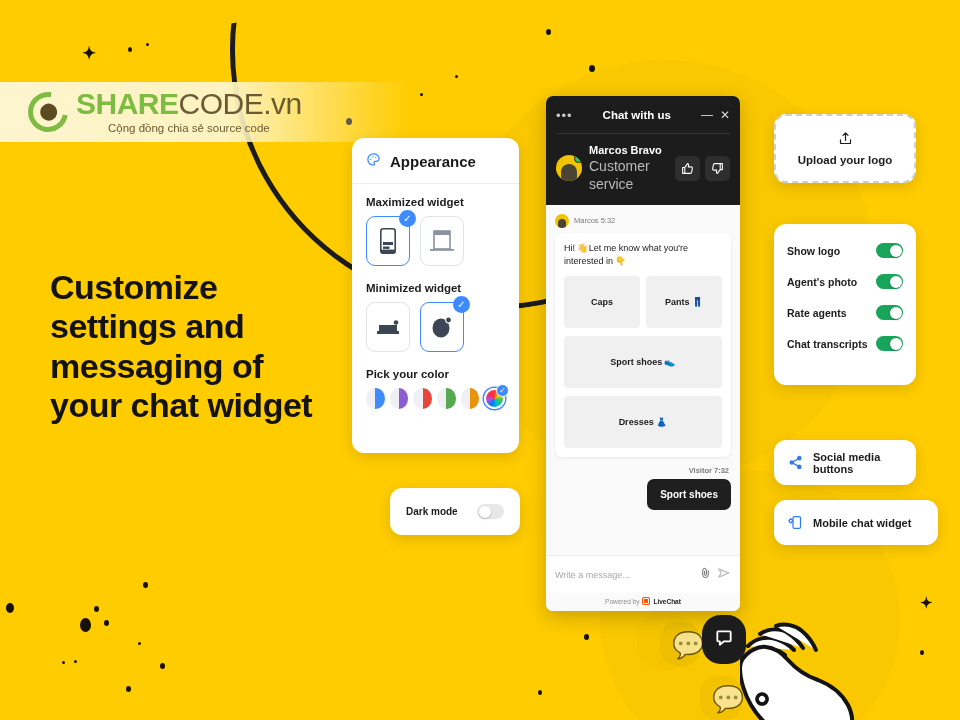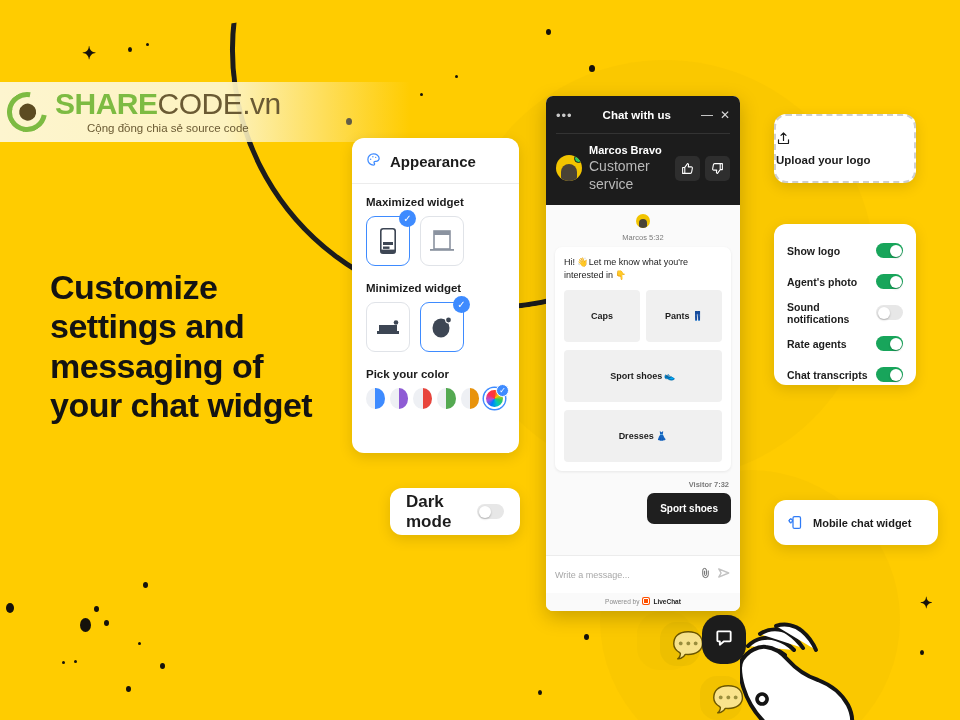--- a/index.html
+++ b/index.html
@@ -36,21 +36,21 @@
     background: rgba(230,185,0,.55);
   }
   .ghost-ico {
     position: absolute; color: rgba(255,255,255,.55); font-size: 26px;
   }
 
   
   .watermark {
     position: absolute; left: 0; top: 82px; width: 410px; height: 60px;
     background: linear-gradient(90deg,#fdf5cf 0%,#fdf3c0 55%,rgba(255,236,150,0) 100%);
-    display: flex; align-items: center; padding-left: 7px; gap: 8px;
+    display: flex; align-items: center; padding-left: 28px; gap: 8px;
   }
   .wm-mark {
     width: 40px; height: 40px; border-radius: 50%;
     border: 5px solid #7DBB42;
     border-right-color: transparent;
     position: relative; transform: rotate(-35deg); flex: none;
   }
   .wm-mark::after {
     content: ""; position: absolute; left: 50%; top: 50%;
     width: 17px; height: 17px; margin: -8.5px 0 0 -8.5px;
@@ -105,21 +105,21 @@
   .sw.rainbow .chk {
     position: absolute; right: -6px; top: -6px; width: 13px; height: 13px;
     background: #3E8BFF; border-radius: 50%; color: #fff; font-size: 8px;
     display: flex; align-items: center; justify-content: center; border: 1.5px solid #fff;
   }
 
   
   #darkmode { left: 390px; top: 488px; width: 130px; height: 47px;
               display: flex; align-items: center; justify-content: space-between;
               padding: 0 16px; }
-  .dm-label { font-size: 17px; font-weight: bold; color: #1c1c1c; }
+  .dm-label { font-size: 10px; font-weight: bold; color: #1c1c1c; }
 
   
   .tg { width: 27px; height: 15px; border-radius: 8px; position: relative; flex: none; }
   .tg.on { background: #18A55B; }
   .tg.off { background: #e7e7e7; }
   .tg::after { content:""; position: absolute; top: 1.5px; width: 12px; height: 12px;
                border-radius: 50%; background: #fff; box-shadow: 0 1px 2px rgba(0,0,0,.25); }
   .tg.on::after { right: 1.5px; }
   .tg.off::after { left: 1.5px; }
 
@@ -139,21 +139,21 @@
   .avatar::after { content:""; position: absolute; left: 5px; top: 9px; width: 16px; height: 17px;
                    background: #4a4336; border-radius: 8px 8px 4px 4px; }
   .avatar .status { position: absolute; right: -1px; top: -1px; width: 9px; height: 9px;
                     border-radius: 50%; background: #2ecc5f; border: 1.5px solid #1c1c1c; z-index:2; }
   .ag-name { font-size: 11px; font-weight: bold; line-height: 1.3; }
   .ag-role { font-size: 14px; color: #b9b9b9; line-height: 1.3; }
   .rate { margin-left: auto; display: flex; gap: 5px; }
   .rate-btn { width: 25px; height: 25px; border-radius: 5px; background: #2e2e2e;
               display: flex; align-items: center; justify-content: center; color: #fff; font-size: 12px; }
   .ch-body { flex: 1; background: #fafafa; padding: 9px 9px 0; position: relative; overflow: hidden; }
-  .msg-meta { display: flex; align-items: center; gap: 5px; font-size: 7.5px; color: #7a7a7a; margin-bottom: 5px; flex-direction: column; }
+  .msg-meta { display: flex; align-items: center; gap: 5px; font-size: 7.5px; color: #7a7a7a; margin-bottom: 5px; }
   .msg-meta .avatar { width: 14px; height: 14px; }
   .msg-meta .avatar::after { left: 3px; top: 5px; width: 8px; height: 9px; }
   .bubble-in { background: #fff; border-radius: 7px; padding: 9px; box-shadow: 0 1px 3px rgba(0,0,0,.08); }
   .bubble-in p { font-size: 9px; line-height: 1.45; color: #1c1c1c; }
   .qr-row { display: flex; gap: 6px; margin-top: 8px; }
   .qr { flex: 1; background: #f0f0f0; border-radius: 4px; text-align: center;
         font-size: 9px; font-weight: 600; color: #1c1c1c; padding: 21px 2px; }
   .meta-right { text-align: right; font-size: 7.5px; color: #7a7a7a; margin: 9px 2px 4px 0; font-weight: bold; }
   .bubble-out { margin-left: auto; width: fit-content; background: #1f1f1f; color: #fff;
                 border-radius: 7px; padding: 10px 13px; font-size: 10px; font-weight: 600; }
@@ -165,21 +165,21 @@
   .ch-foot { background: #fafafa; text-align: center; padding: 4px 0 6px;
              font-size: 6.5px; color: #8a8a8a; display:flex; align-items:center; justify-content:center; gap:3px; }
   .lc-badge { width: 8px; height: 8px; border-radius: 2px; background: #FF5100;
               display: inline-flex; align-items: center; justify-content: center; }
   .lc-badge::after { content:""; width: 4px; height: 4px; border: 1px solid #fff; border-radius: 1px; }
   .lc-name { font-weight: bold; color: #1c1c1c; }
 
   
   #upload { left: 774px; top: 114px; width: 142px; height: 69px;
             border: 2px dashed #cfcfcf; display: flex; flex-direction: column;
-            justify-content: center; gap: 4px; }
+            align-items: center; justify-content: center; gap: 4px; }
   .up-label { font-size: 11.5px; font-weight: bold; color: #1c1c1c; }
 
   #settings { left: 774px; top: 224px; width: 142px; height: 161px; padding: 11px 13px; }
   .set-row { display: flex; align-items: center; justify-content: space-between; height: 31px; }
   .set-label { font-size: 10.5px; font-weight: bold; color: #1c1c1c; }
 
   #social { left: 774px; top: 440px; width: 142px; height: 45px; }
   #mobile { left: 774px; top: 500px; width: 164px; height: 45px; }
   .act { display: flex; align-items: center; gap: 10px; padding: 0 14px; height: 100%; }
   .act-label { font-size: 11px; font-weight: bold; color: #1c1c1c; }
@@ -413,33 +413,42 @@
   <div class="card" id="settings">
     <div class="set-row">
       <span class="set-label">Show logo</span>
       <span class="tg on"></span>
     </div>
     <div class="set-row">
       <span class="set-label">Agent's photo</span>
       <span class="tg on"></span>
     </div>
     <div class="set-row">
-      <span class="set-label">Sound notifications</span>
-      <span class="tg off"></span>
-    </div>
-    <div class="set-row">
       <span class="set-label">Rate agents</span>
       <span class="tg on"></span>
     </div>
     <div class="set-row">
       <span class="set-label">Chat transcripts</span>
       <span class="tg on"></span>
     </div>
   </div>
 
+  <div class="card" id="social">
+    <div class="act">
+      <span class="act-ico">
+        <svg width="15" height="15" viewBox="0 0 24 24" fill="none" stroke="#2F7BF6" stroke-width="2.1" stroke-linecap="round">
+          <circle cx="18" cy="5" r="2.6" fill="#2F7BF6"></circle>
+          <circle cx="6" cy="12" r="2.6" fill="#2F7BF6"></circle>
+          <circle cx="18" cy="19" r="2.6" fill="#2F7BF6"></circle>
+          <path d="M8.3 10.8l7.4-4.3M8.3 13.2l7.4 4.3"></path>
+        </svg>
+      </span>
+      <span class="act-label">Social media buttons</span>
+    </div>
+  </div>
 
   <div class="card" id="mobile">
     <div class="act">
       <span class="act-ico">
         <svg width="15" height="15" viewBox="0 0 24 24" fill="none" stroke="#2F7BF6" stroke-width="2">
           <rect x="8" y="2.5" width="12" height="19" rx="2.4"></rect>
           <circle cx="4.5" cy="9" r="2.6"></circle>
           <path d="M4.5 4.6v1.2M4.5 12.2v1.2M.9 9h1.2M6.9 9h1.2"></path>
         </svg>
       </span>

